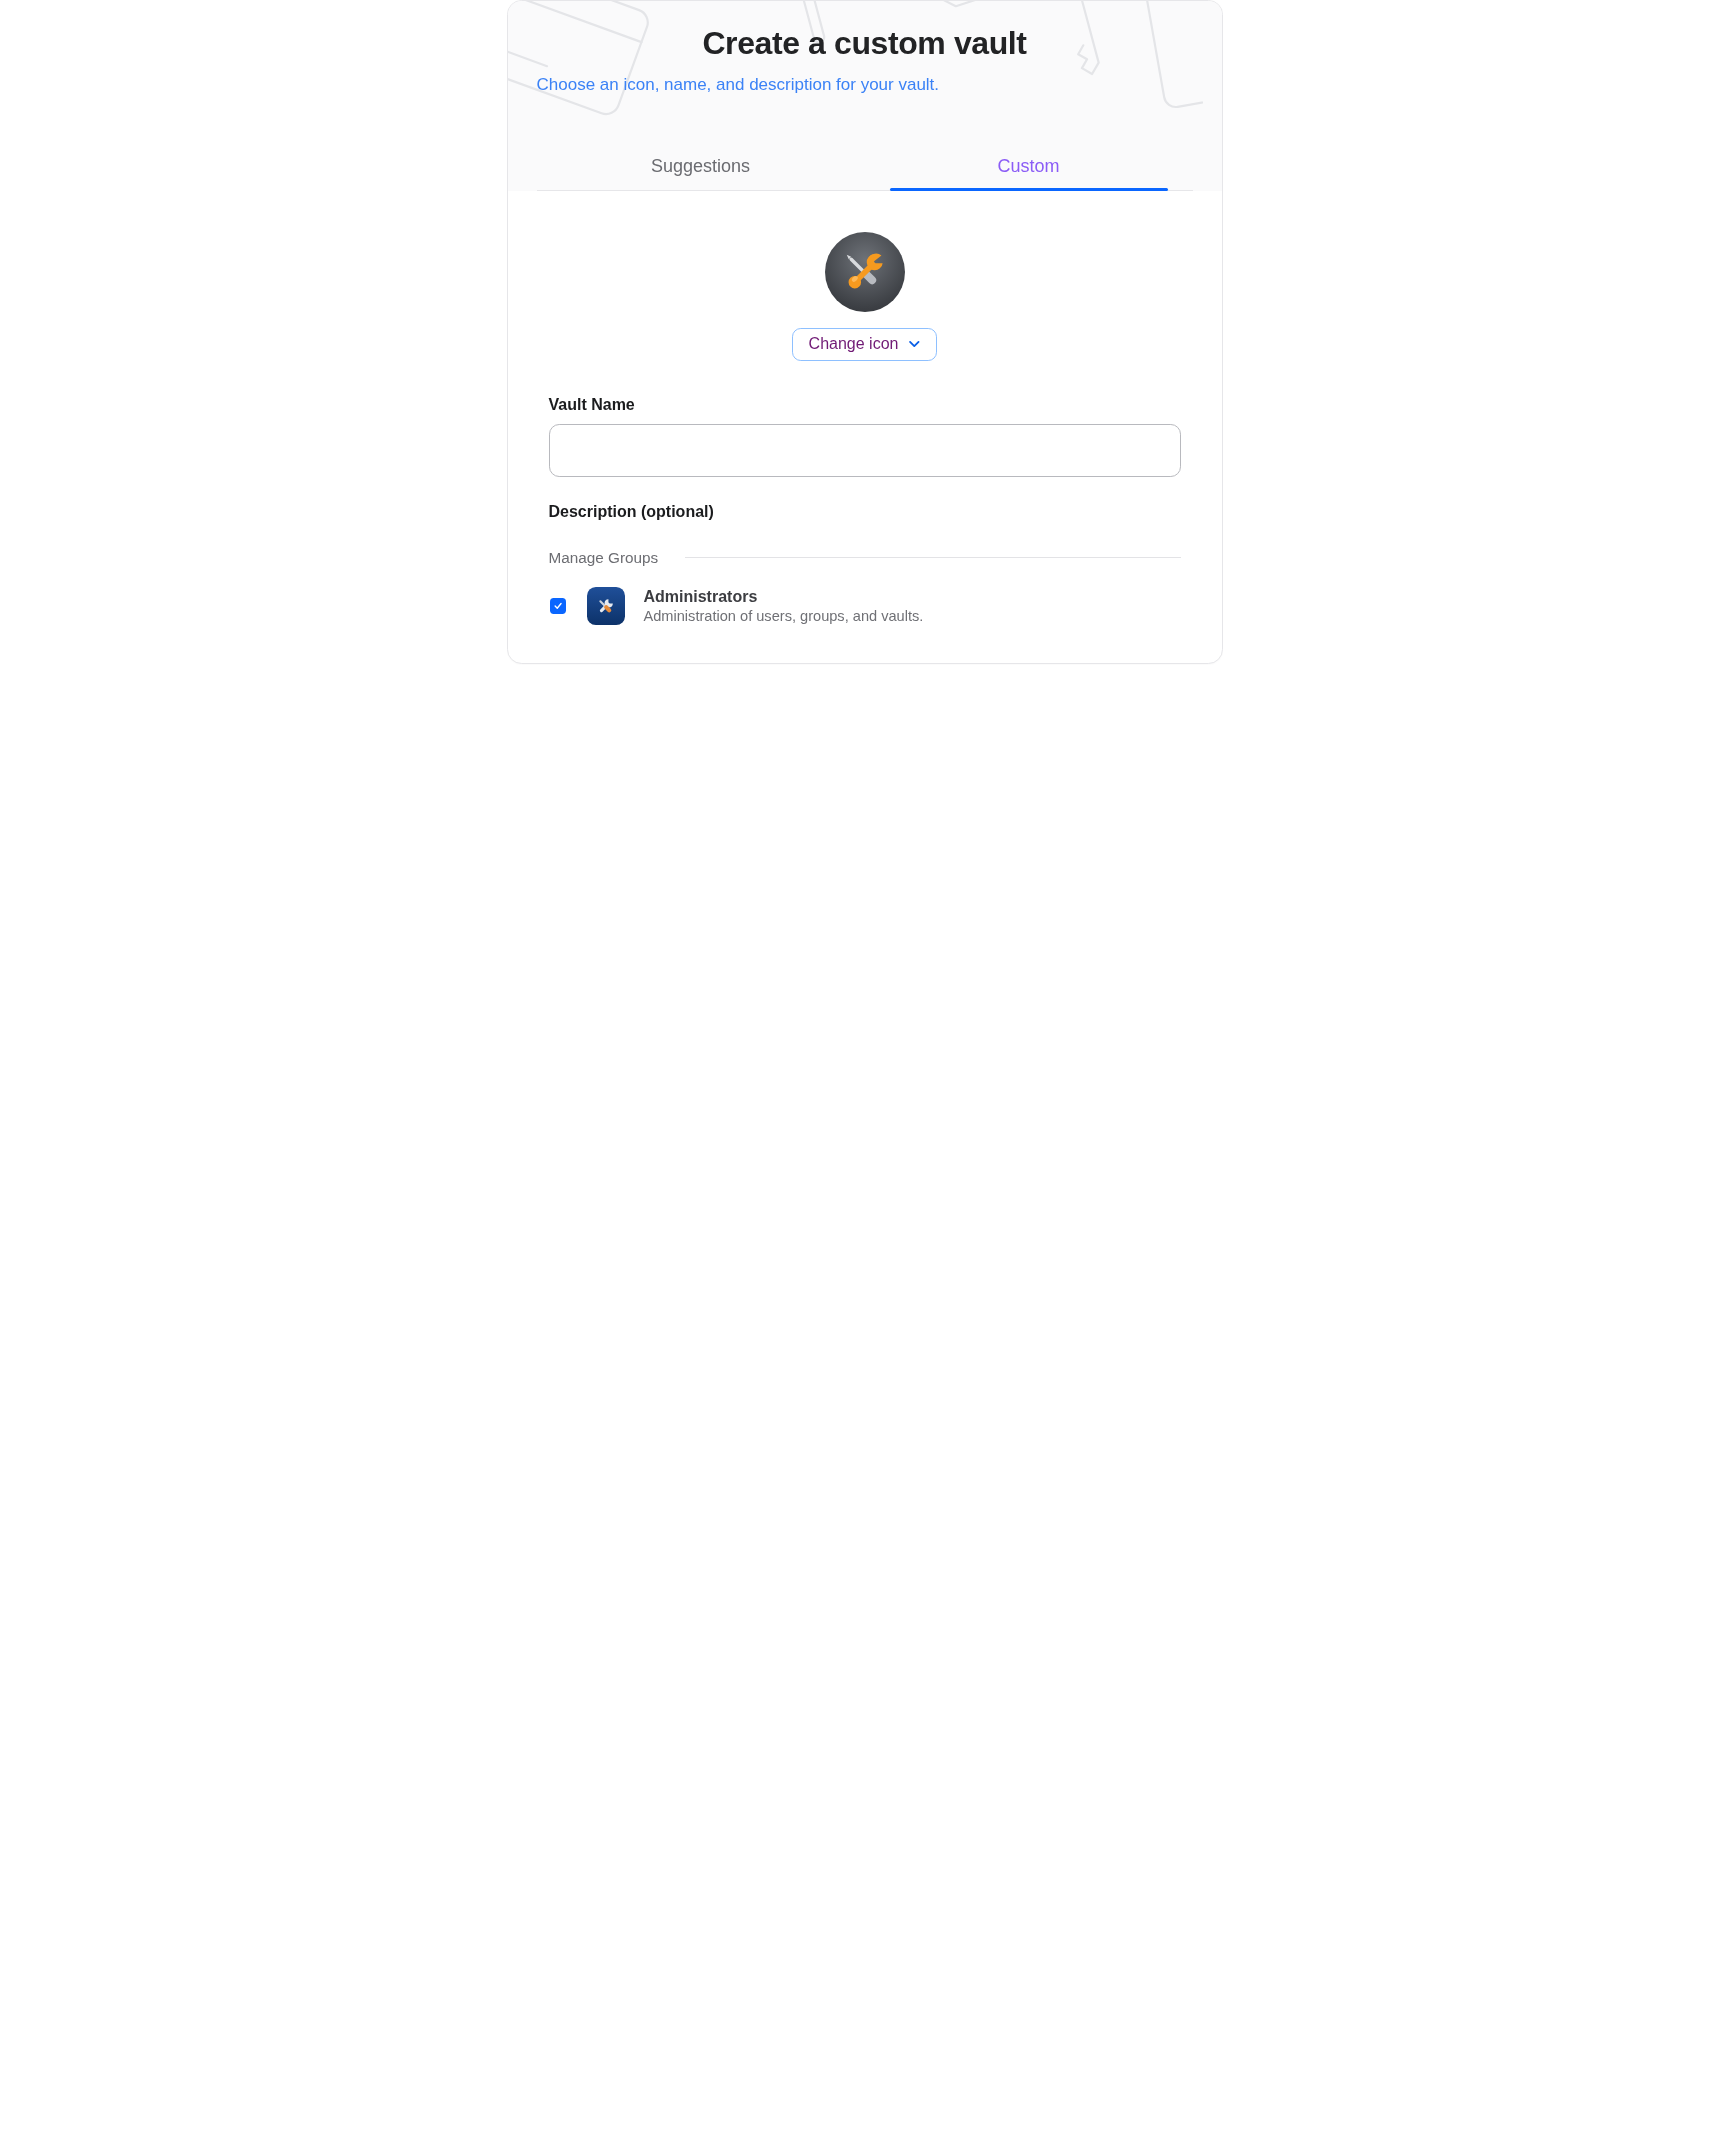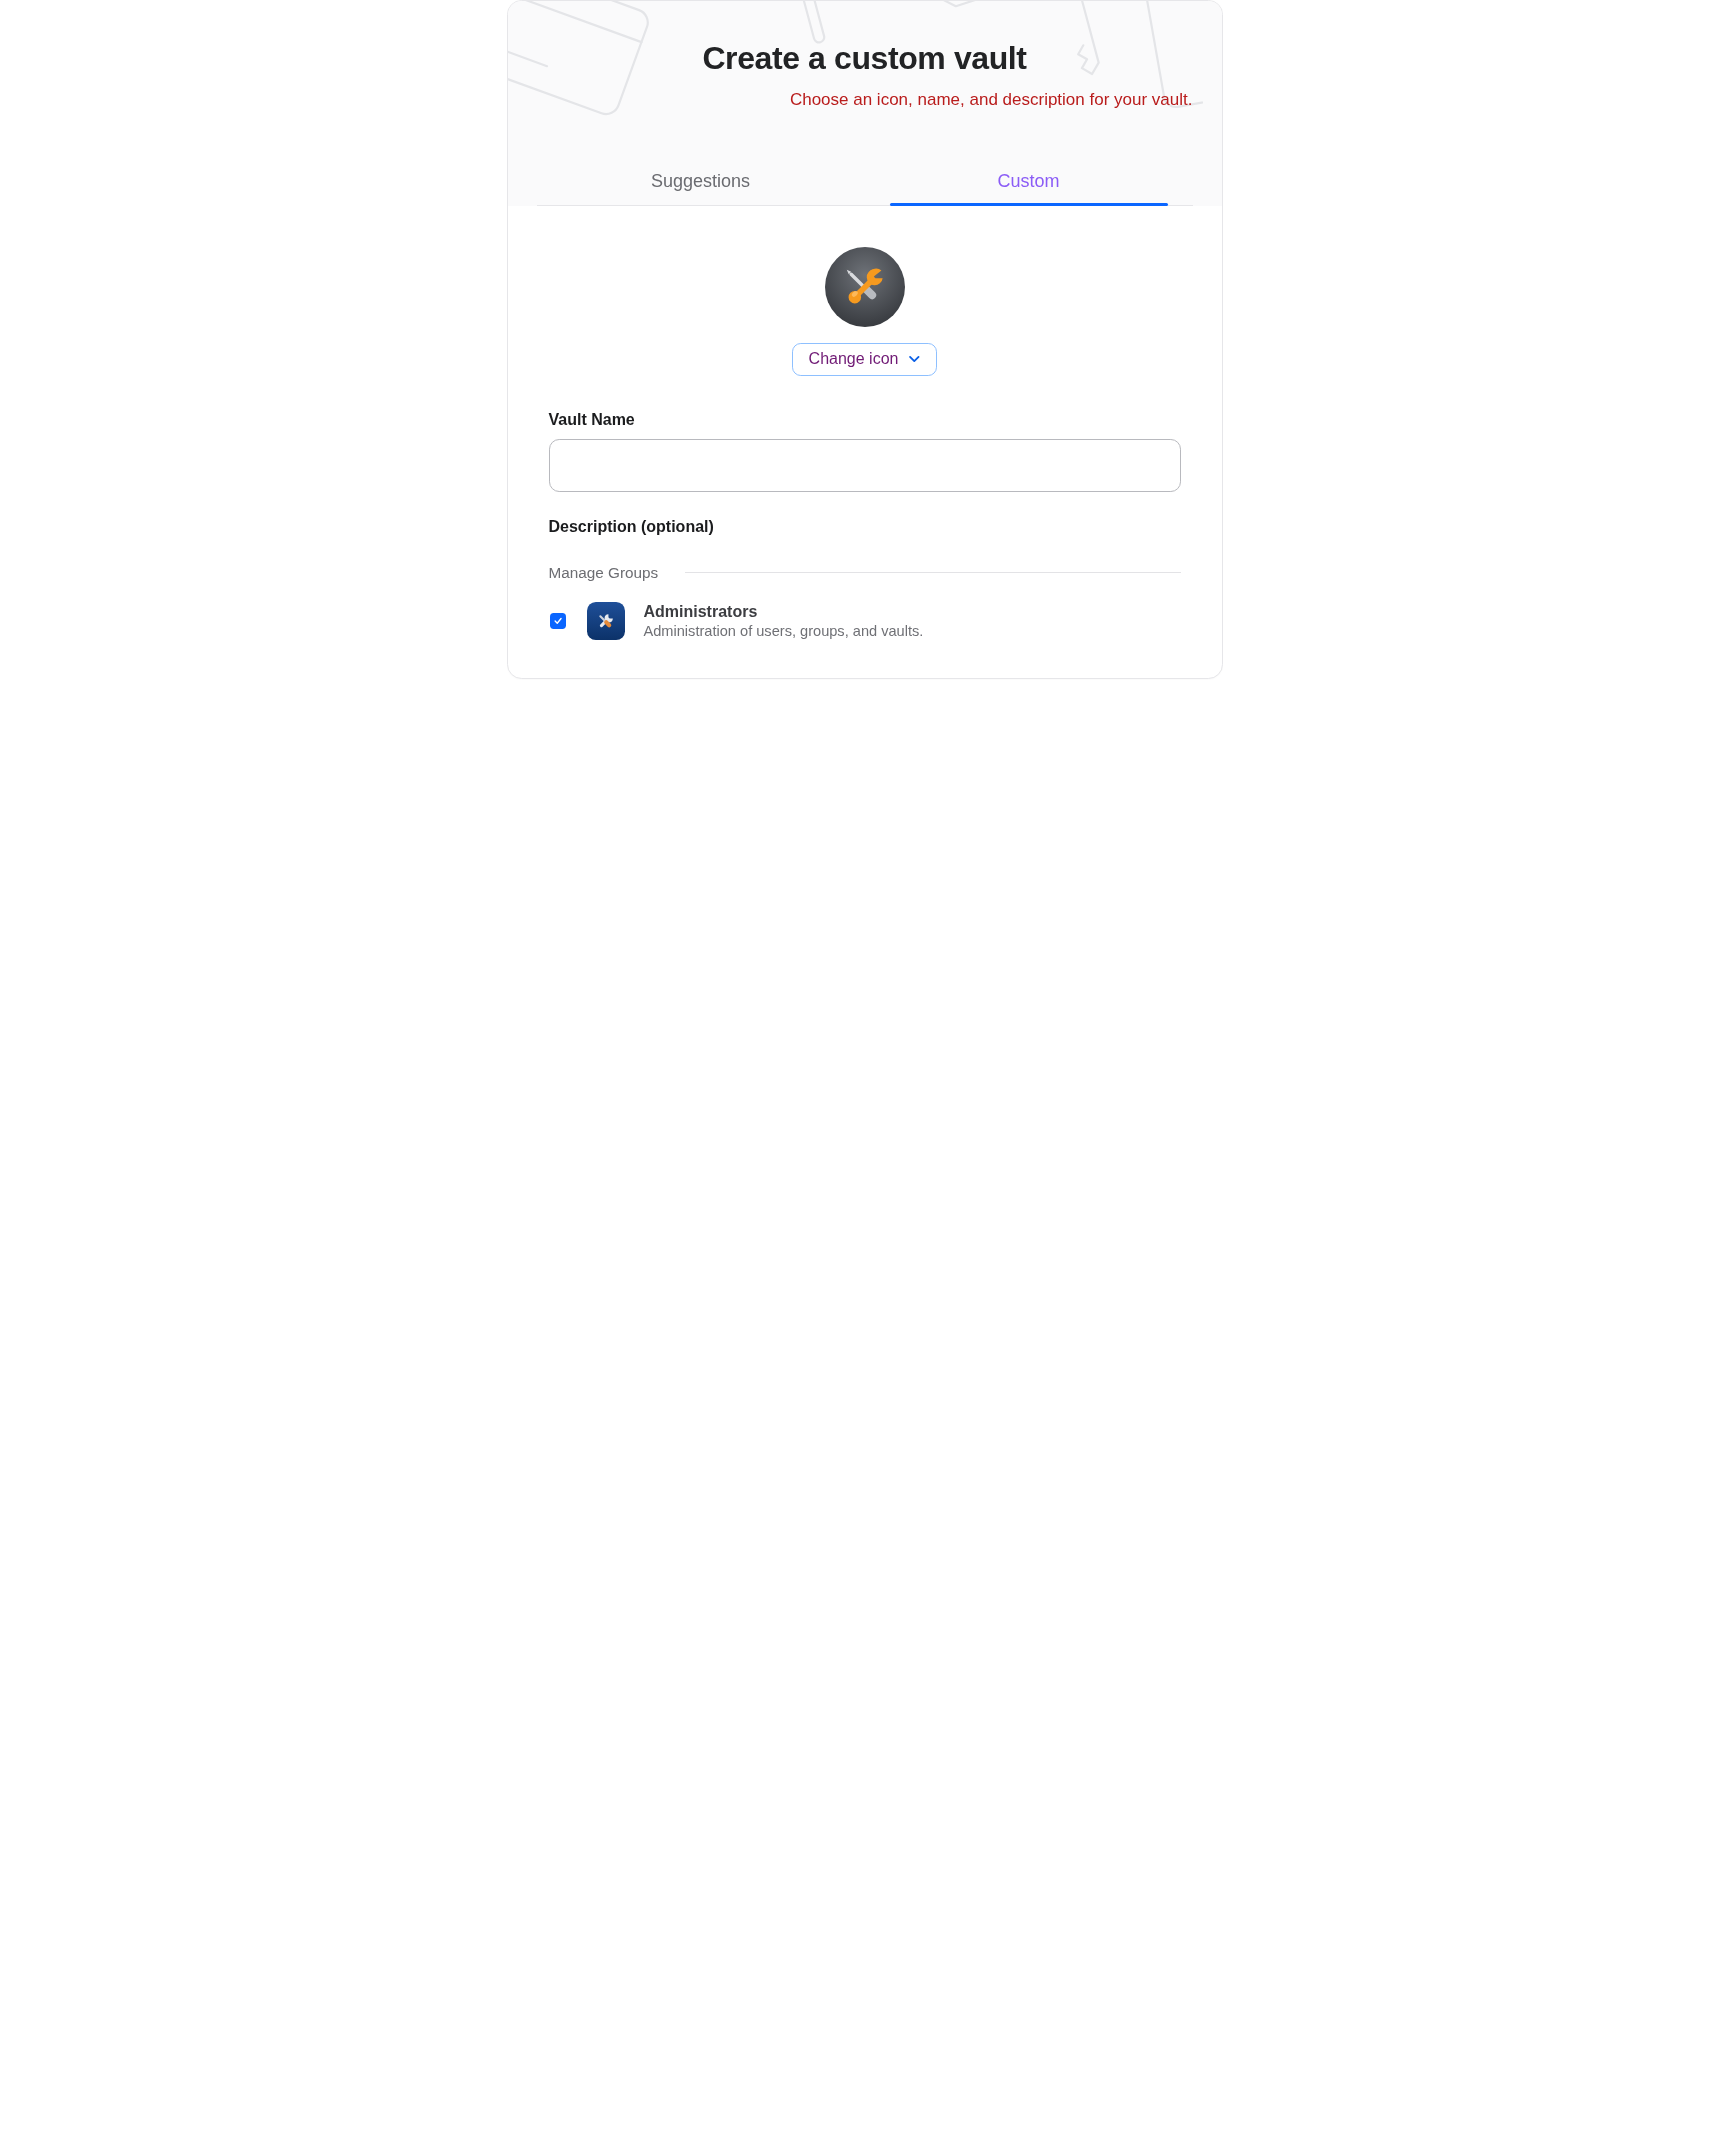--- a/index.html
+++ b/index.html
@@ -18,44 +18,44 @@
       border-radius: 14.6px;
       overflow: hidden;
       box-shadow: 0 0.7px 1.5px rgba(0,0,0,0.02);
       background: #fff;
     }
 
     
     .hero {
       position: relative;
       background: #fafafb;
-      padding: 39px 29px 0 29px;
+      padding: 24px 29px 0 29px;
       overflow: hidden;
     }
     .hero-bg {
       position: absolute;
       inset: -22px -22px auto -22px;
       height: 161px;
       pointer-events: none;
       opacity: 1;
     }
 
     .hero h1 {
       position: relative;
       font-size: 32px;
       font-weight: 700;
       text-align: center;
       color: #222325;
       letter-spacing: -0.4px;
     }
     .hero p.sub {
       position: relative;
-      text-align: right;
+      text-align: left;
       font-size: 17px;
-      color: #b91c1c;
+      color: #3b82f6;
       margin-top: 13px;
     }
 
     
     .tabs {
       position: relative;
       display: flex;
       margin-top: 51px;
       border-bottom: 0.7px solid #e6e6e9;
       background: #fafafb;

